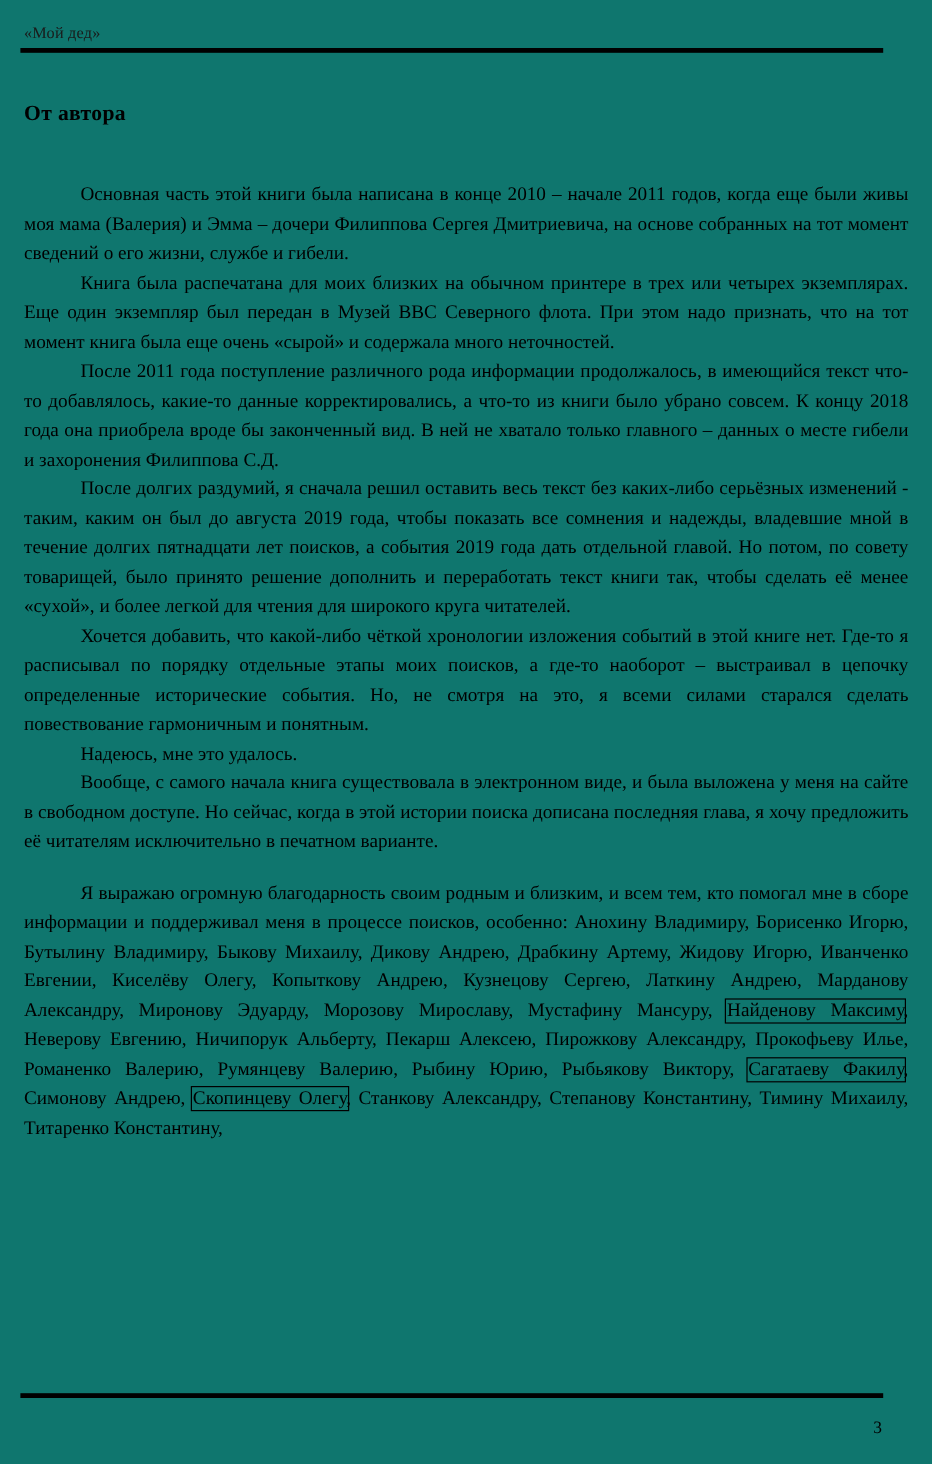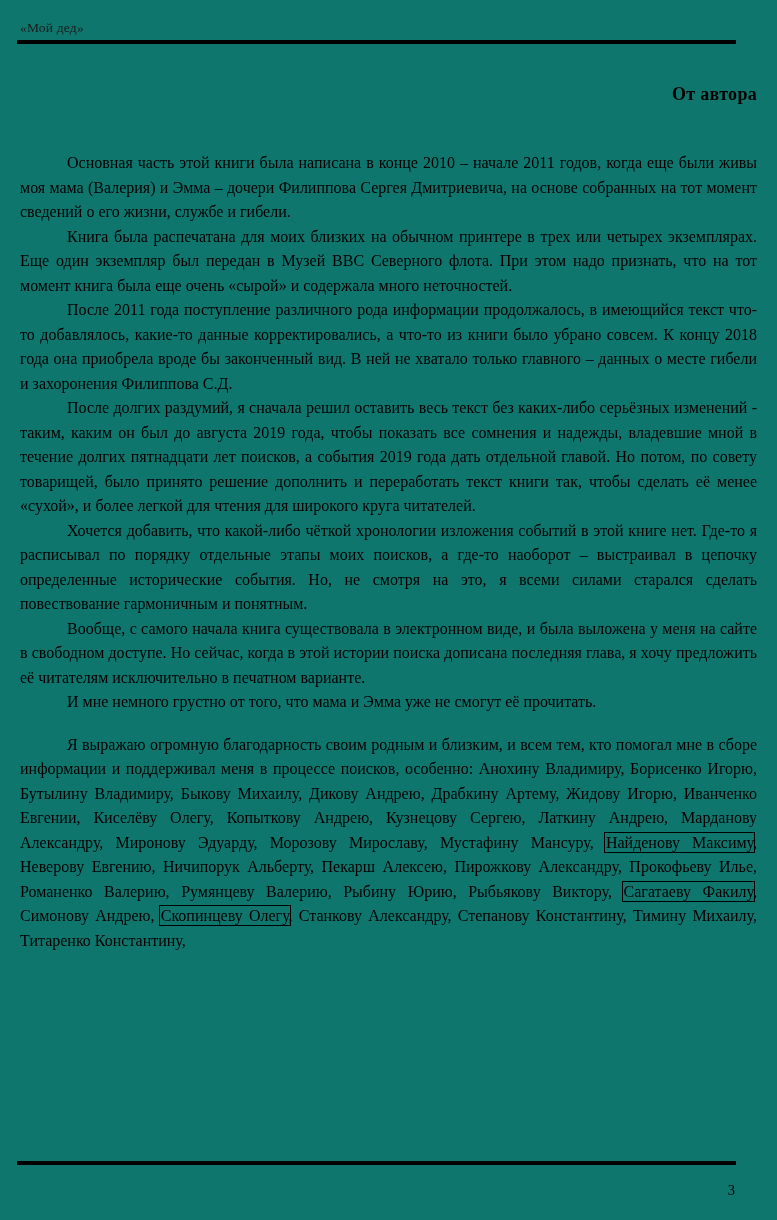--- a/index.html
+++ b/index.html
@@ -30,21 +30,21 @@
     left: 17px;
     width: 719px;
     height: 3.5px;
     background: #000000;
   }
   .page-title {
     position: absolute;
     top: 84px;
     left: 20px;
     width: 737px;
-    text-align: right;
+    text-align: left;
     font-size: 18px;
     font-weight: bold;
     letter-spacing: 0.3px;
   }
   .body-text {
     position: absolute;
     top: 151px;
     left: 20px;
     width: 737px;
     font-size: 16px;
@@ -88,22 +88,22 @@
   <div class="header-rule"></div>
 
   <div class="page-title">От автора</div>
 
   <div class="body-text">
       <p class="para"><span>Основная часть этой книги была написана в конце 2010 – начале 2011 годов, когда еще были живы моя мама (Валерия) и Эмма – дочери Филиппова Сергея Дмитриевича, на основе собранных на тот момент сведений о его жизни, службе и гибели.</span></p>
       <p class="para"><span>Книга была распечатана для моих близких на обычном принтере в трех или четырех экземплярах. Еще один экземпляр был передан в Музей ВВС Северного флота. При этом надо признать, что на тот момент книга была еще очень «сырой» и содержала много неточностей.</span></p>
       <p class="para"><span>После 2011 года поступление различного рода информации продолжалось, в имеющийся текст что-то добавлялось, какие-то данные корректировались, а что-то из книги было убрано совсем. К концу 2018 года она приобрела вроде бы законченный вид. В ней не хватало только главного – данных о месте гибели и захоронения Филиппова С.Д.</span></p>
       <p class="para"><span>После долгих раздумий, я сначала решил оставить весь текст без каких-либо серьёзных изменений - таким, каким он был до августа 2019 года, чтобы показать все сомнения и надежды, владевшие мной в течение долгих пятнадцати лет поисков, а события 2019 года дать отдельной главой. Но потом, по совету товарищей, было принято решение дополнить и переработать текст книги так, чтобы сделать её менее «сухой», и более легкой для чтения для широкого круга читателей.</span></p>
       <p class="para"><span>Хочется добавить, что какой-либо чёткой хронологии изложения событий в этой книге нет. Где-то я расписывал по порядку отдельные этапы моих поисков, а где-то наоборот – выстраивал в цепочку определенные исторические события. Но, не смотря на это, я всеми силами старался сделать повествование гармоничным и понятным.</span></p>
+      <p class="para"><span>Надеюсь, мне это удалось.</span></p>
       <p class="para"><span>Вообще, с самого начала книга существовала в электронном виде, и была выложена у меня на сайте в свободном доступе. Но сейчас, когда в этой истории поиска дописана последняя глава, я хочу предложить её читателям исключительно в печатном варианте.</span></p>
-      <p class="para"><span>И мне немного грустно от того, что мама и Эмма уже не смогут её прочитать.</span></p>
       <p class="para space-before"><span>Я выражаю огромную благодарность своим родным и близким, и всем тем, кто помогал мне в сборе информации и поддерживал меня в процессе поисков, особенно: Анохину Владимиру, Борисенко Игорю, Бутылину Владимиру, Быкову Михаилу, Дикову Андрею, Драбкину Артему, Жидову Игорю, Иванченко Евгении, Киселёву Олегу, Копыткову Андрею, Кузнецову Сергею, Латкину Андрею, Марданову Александру, Миронову Эдуарду, Морозову Мирославу, Мустафину Мансуру, </span><span class="boxed">Найденову Максиму</span><span>, Неверову Евгению, Ничипорук Альберту, Пекарш Алексею, Пирожкову Александру, Прокофьеву Илье, Романенко Валерию, Румянцеву Валерию, Рыбину Юрию, Рыбьякову Виктору, </span><span class="boxed">Сагатаеву Факилу</span><span>, Симонову Андрею, </span><span class="boxed">Скопинцеву Олегу</span><span>, Станкову Александру, Степанову Константину, Тимину Михаилу, Титаренко Константину,</span></p>
     </div>
 
   <div class="footer-rule"></div>
 
   <div class="page-number">3</div>
 
 </div>
 
 </body></html>

